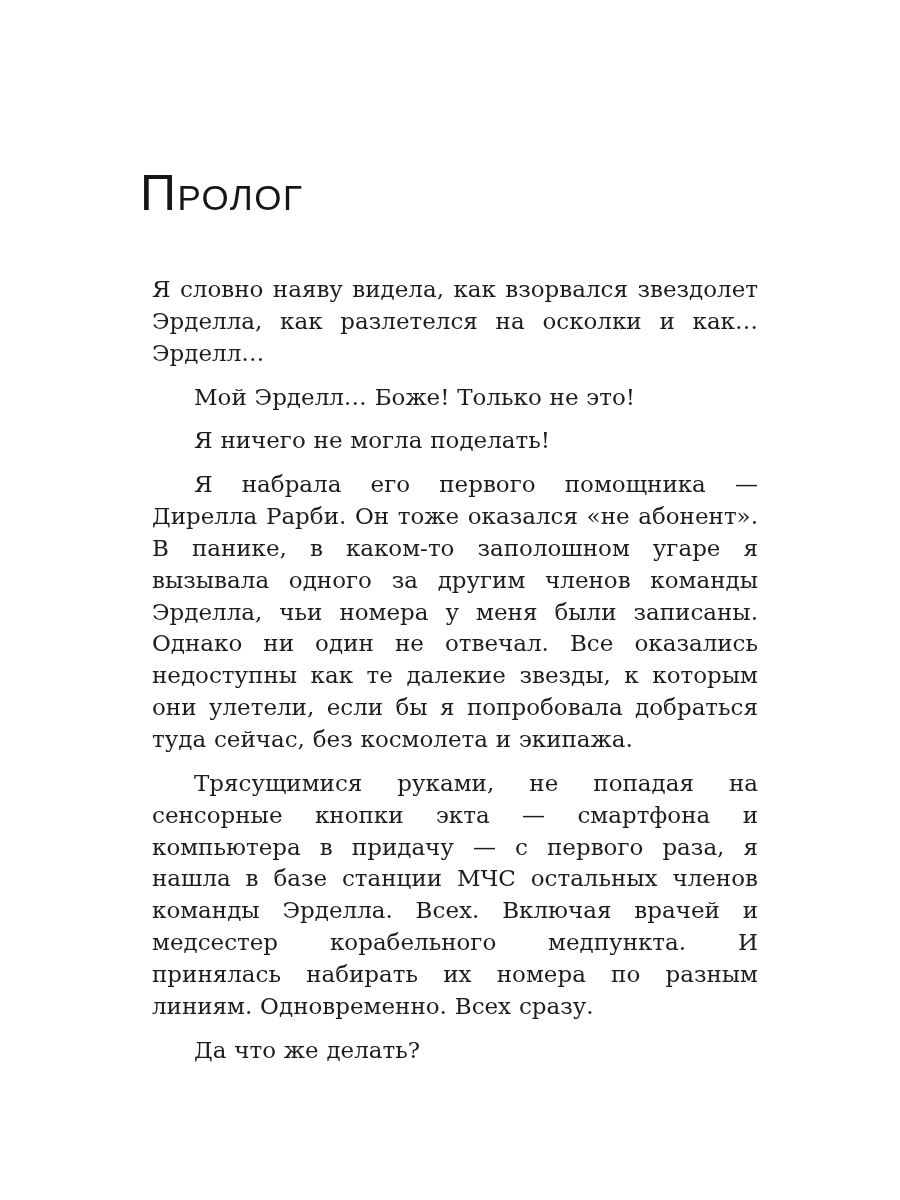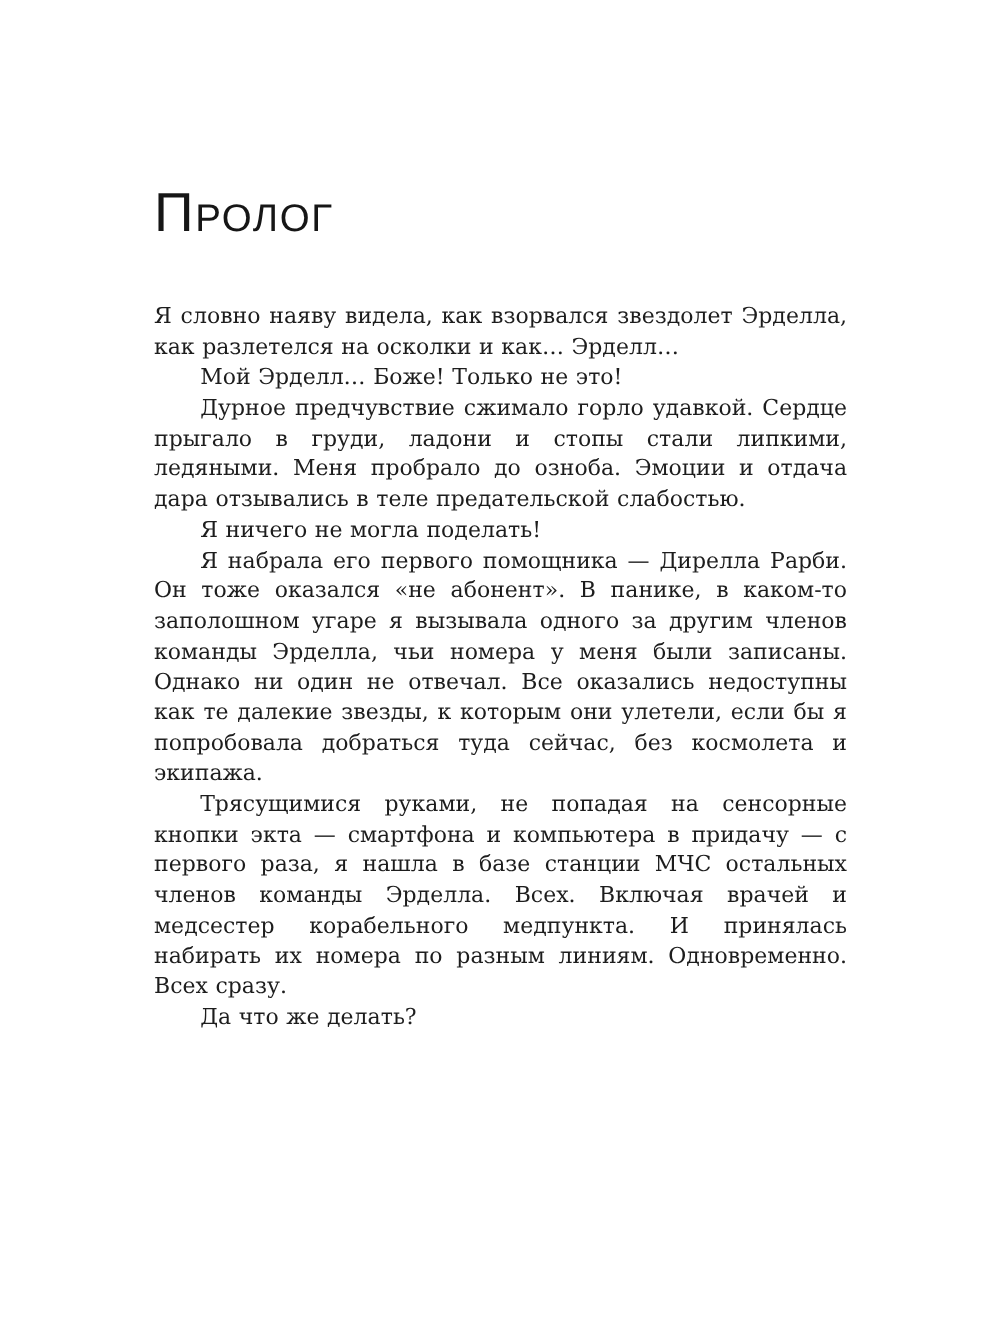--- a/index.html
+++ b/index.html
@@ -24,41 +24,40 @@
     font-family: "Liberation Sans", sans-serif;
     font-weight: 400;
     font-variant: small-caps;
     font-size: 50px;
     line-height: 1;
     letter-spacing: 1.5px;
     color: #161616;
     margin: 0 0 56px 0;
   }
   .body-text p {
-    font-size: 20px;
+    font-size: 23px;
     line-height: 1.385;
     text-align: justify;
     text-indent: 42px;
-    margin: 0;
+    margin: 12px;
     hyphens: auto;
     -webkit-hyphens: auto;
     word-spacing: 0.5px;
   }
   .body-text p.first {
     text-indent: 0;
   }
 </style>
 </head>
 <body>
 
 <div class="page">
   <h1 class="chapter-heading">Пролог</h1>
 
   <div class="body-text">
     <p class="first">Я словно наяву видела, как взорвался звездолет Эрделла, как разлетелся на осколки и как… Эрделл…</p>
     <p>Мой Эрделл… Боже! Только не это!</p>
-    <p>Дурное предчувствие сжимало горло удавкой. Сердце прыгало в груди, ладони и стопы стали липкими, ледяными. Меня пробрало до озноба. Эмоции и отдача дара отзывались в теле предательской слабостью.</p>
     <p>Я ничего не могла поделать!</p>
     <p>Я набрала его первого помощника — Дирелла Рарби. Он тоже оказался «не абонент». В панике, в каком-то заполошном угаре я вызывала одного за другим членов команды Эрделла, чьи номера у меня были записаны. Однако ни один не отвечал. Все оказались недоступны как те далекие звезды, к которым они улетели, если бы я попробовала добраться туда сейчас, без космолета и экипажа.</p>
     <p>Трясущимися руками, не попадая на сенсорные кнопки экта — смартфона и компьютера в придачу — с первого раза, я нашла в базе станции МЧС остальных членов команды Эрделла. Всех. Включая врачей и медсестер корабельного медпункта. И принялась набирать их номера по разным линиям. Одновременно. Всех сразу.</p>
     <p>Да что же делать?</p>
   </div>
 </div>
 
 </body></html>

